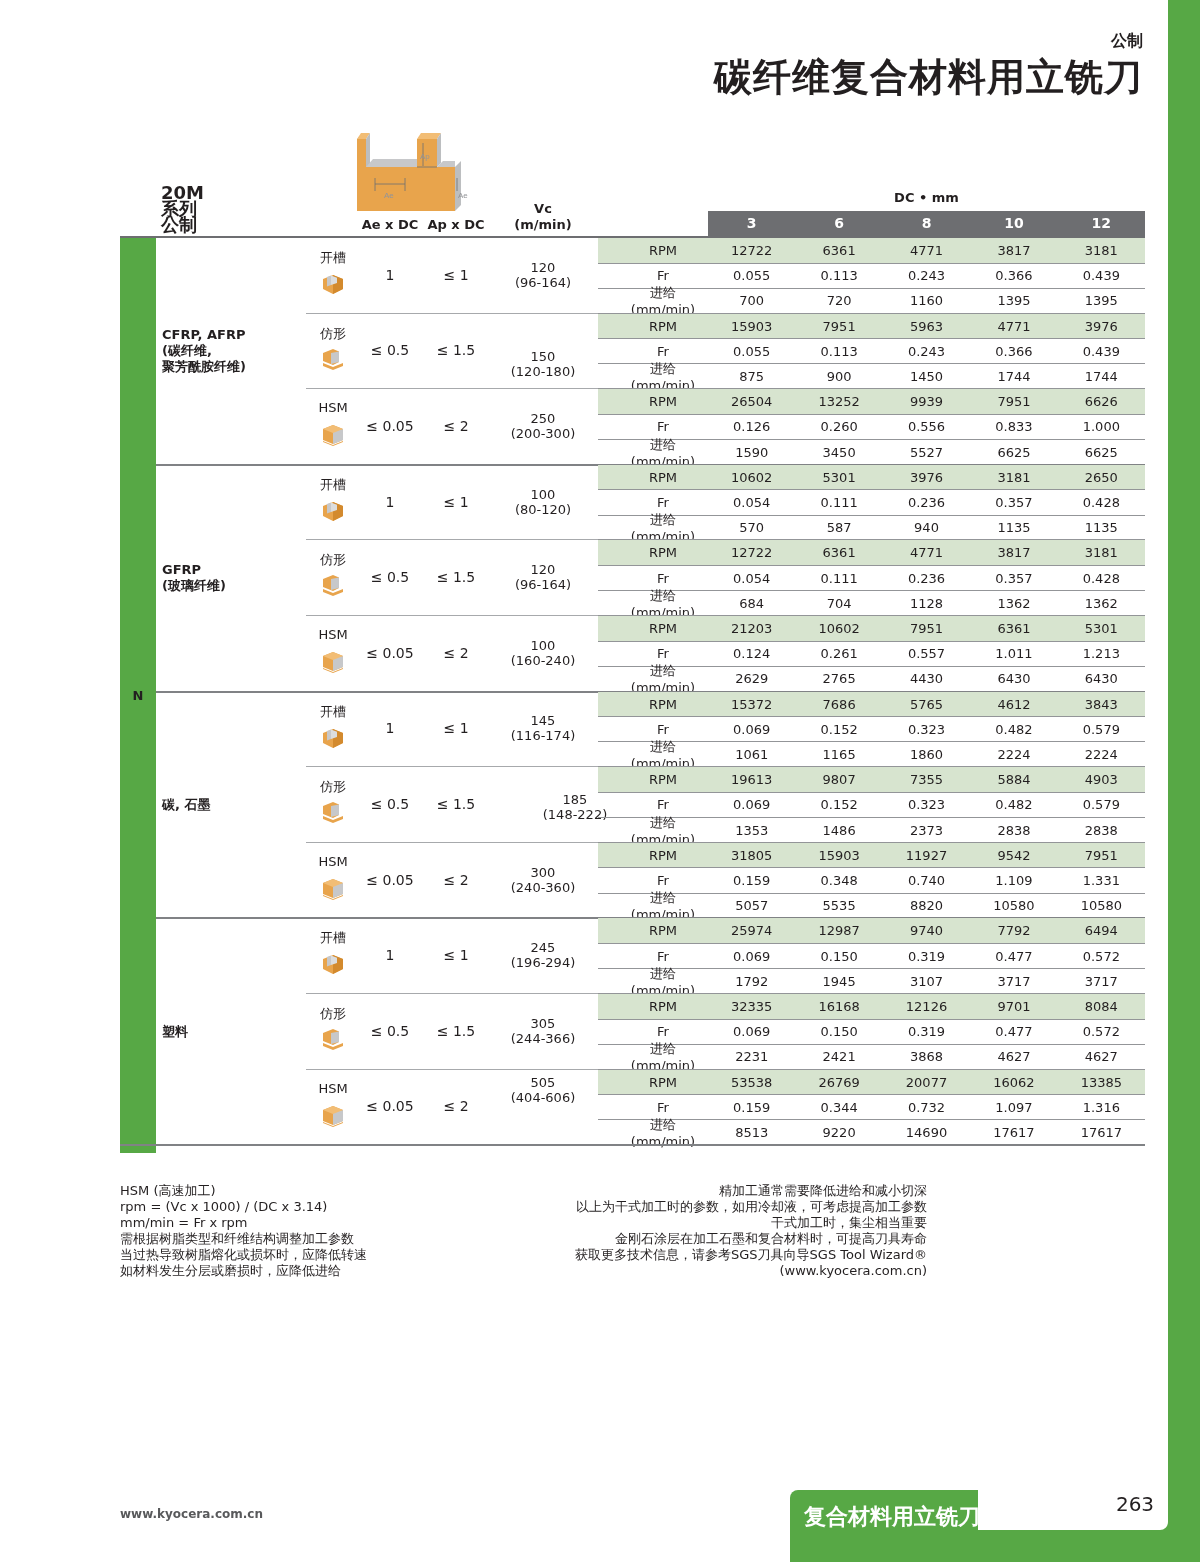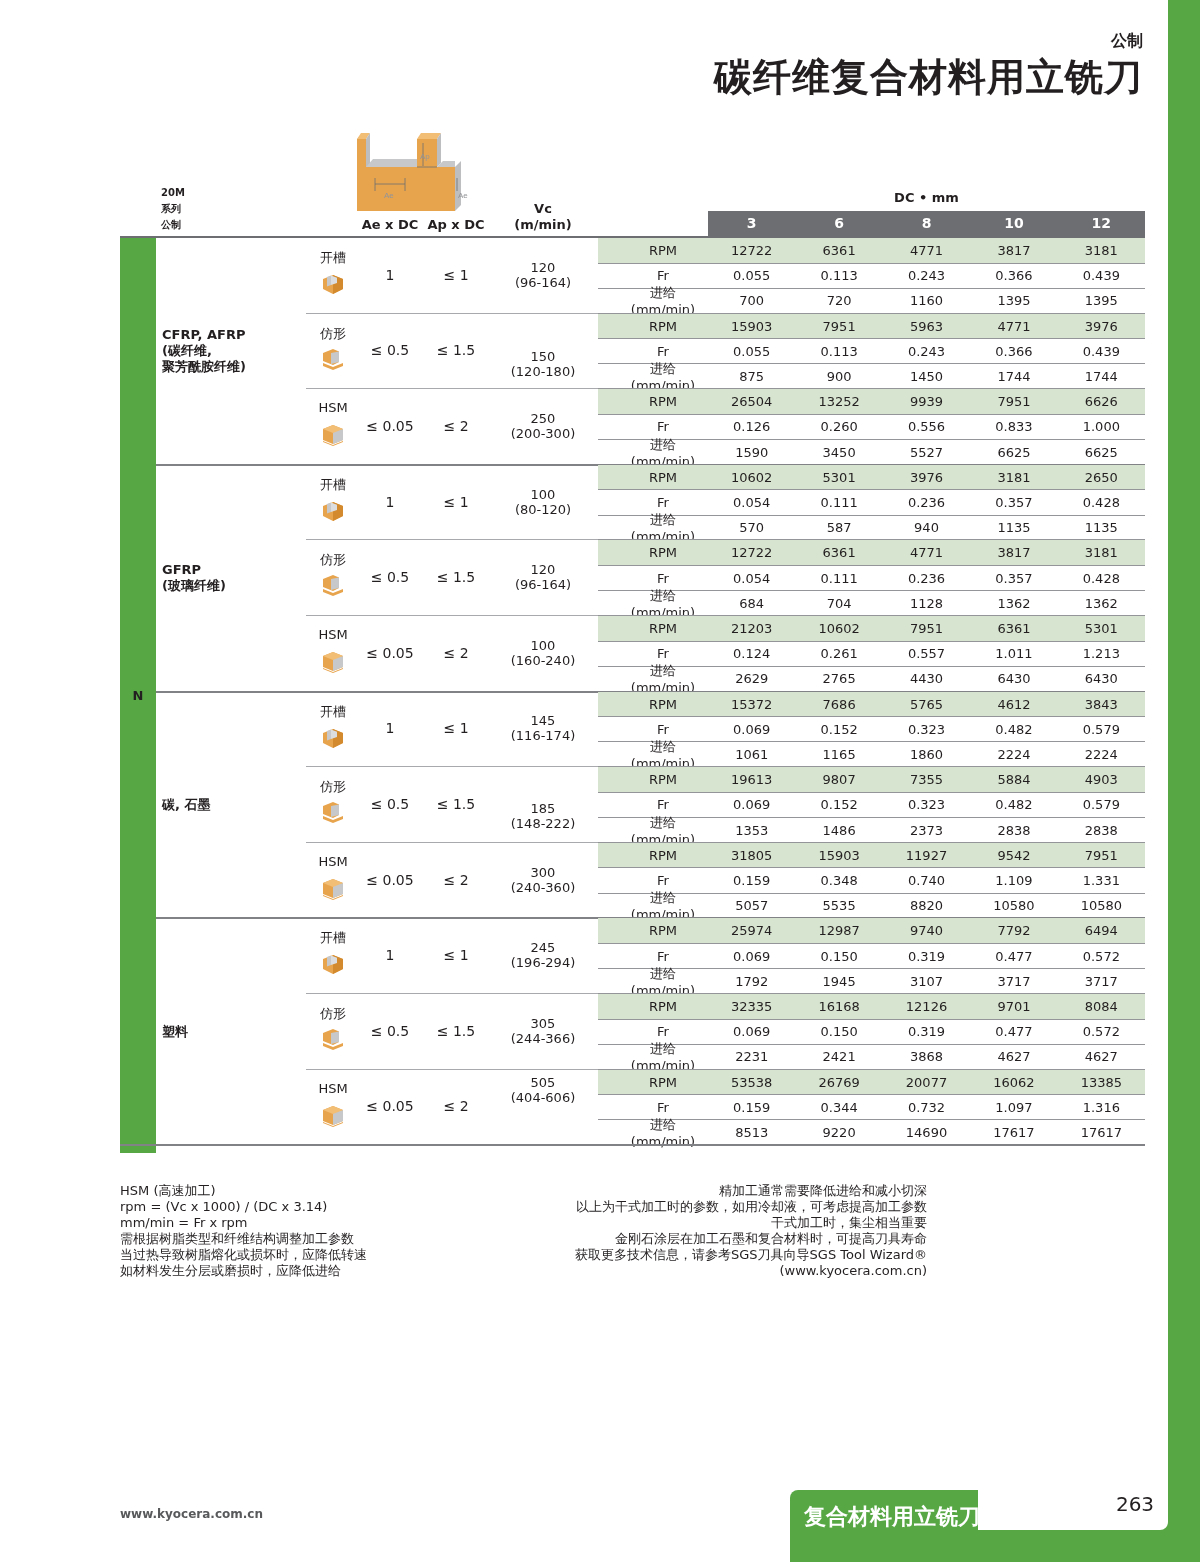--- a/index.html
+++ b/index.html
@@ -4,21 +4,21 @@
 <style>
   * { box-sizing: border-box; margin: 0; padding: 0; }
   html, body { width: 1200px; height: 1562px; background: #ffffff; overflow: hidden; }
   body { position: relative; font-family: "DejaVu Sans", "Liberation Sans", sans-serif; color: #231f20; }
 
   .right-bar { position: absolute; left: 1168px; top: 0; width: 32px; height: 1562px; background: #57a845; }
 
   .header-sub { position: absolute; right: 57px; top: 31px; font-size: 16px; font-weight: bold; }
   .header-title { position: absolute; right: 57px; top: 52px; font-size: 38px; font-weight: bold; letter-spacing: 1px; }
 
-  .series-label { position: absolute; left: 161px; top: 185px; font-size: 10px; font-weight: bold; line-height: 16px; }
+  .series-label { position: absolute; left: 161px; top: 185px; font-size: 18px; font-weight: bold; line-height: 16px; }
 
   .diagram { position: absolute; left: 357px; top: 131px; width: 132px; height: 80px; }
 
   .col-head { position: absolute; top: 217px; font-size: 13px; font-weight: bold; text-align: center; }
   .vc-head { position: absolute; left: 508px; top: 201px; width: 70px; font-size: 13px; font-weight: bold; text-align: center; line-height: 16px; }
 
   .dc-title { position: absolute; left: 708px; top: 190px; width: 437px; text-align: center; font-size: 13px; font-weight: bold; }
   .dc-bar { position: absolute; left: 708px; top: 211px; width: 437px; height: 25px; background: #6d6e71; display: flex; }
   .dc-bar span { flex: 1; color: #fff; font-size: 14px; font-weight: bold; text-align: center; line-height: 25px; }
 
@@ -445,21 +445,21 @@
     <div class="material-rule" style="left: 598px; width: 547px; height: 2px; top: 766.2px; background: rgb(147, 149, 152);"></div>
     <div class="op-block" style="top: 767.2px; height: 75.6px;">
       <div class="op-name" style="top: 11px;">仿形</div>
       <div class="op-icon" style="top: 33px;"><svg viewBox="0 0 24 24" width="24" height="24">
           <polygon points="2,16 12,20 22,16 22,19 12,23 2,19" fill="#e8a44c"></polygon>
           <polygon points="2,6 12,2 18,4.5 18,15 12,18 2,14" fill="#e8a44c"></polygon>
           <polygon points="10,6 18,4.5 18,15 10,17" fill="#c7c8ca"></polygon>
         </svg></div>
       <div class="cell-ae" style="top: 28.8px;">≤ 0.5</div>
       <div class="cell-ap" style="top: 28.8px;">≤ 1.5</div>
-      <div class="cell-vc" style="top: 34px;">
+      <div class="cell-vc" style="top: 25px; margin-left: 32px;">
         <div>185</div>
         <div>(148-222)</div>
       </div>
       <div class="rows" style="top: 0px; height: 75.6px;">
         <div class="drow rpm" style="top: 0px;">
           <div class="lbl">RPM</div>
           <div class="v">19613</div>
           <div class="v">9807</div>
           <div class="v">7355</div>
           <div class="v">5884</div>

